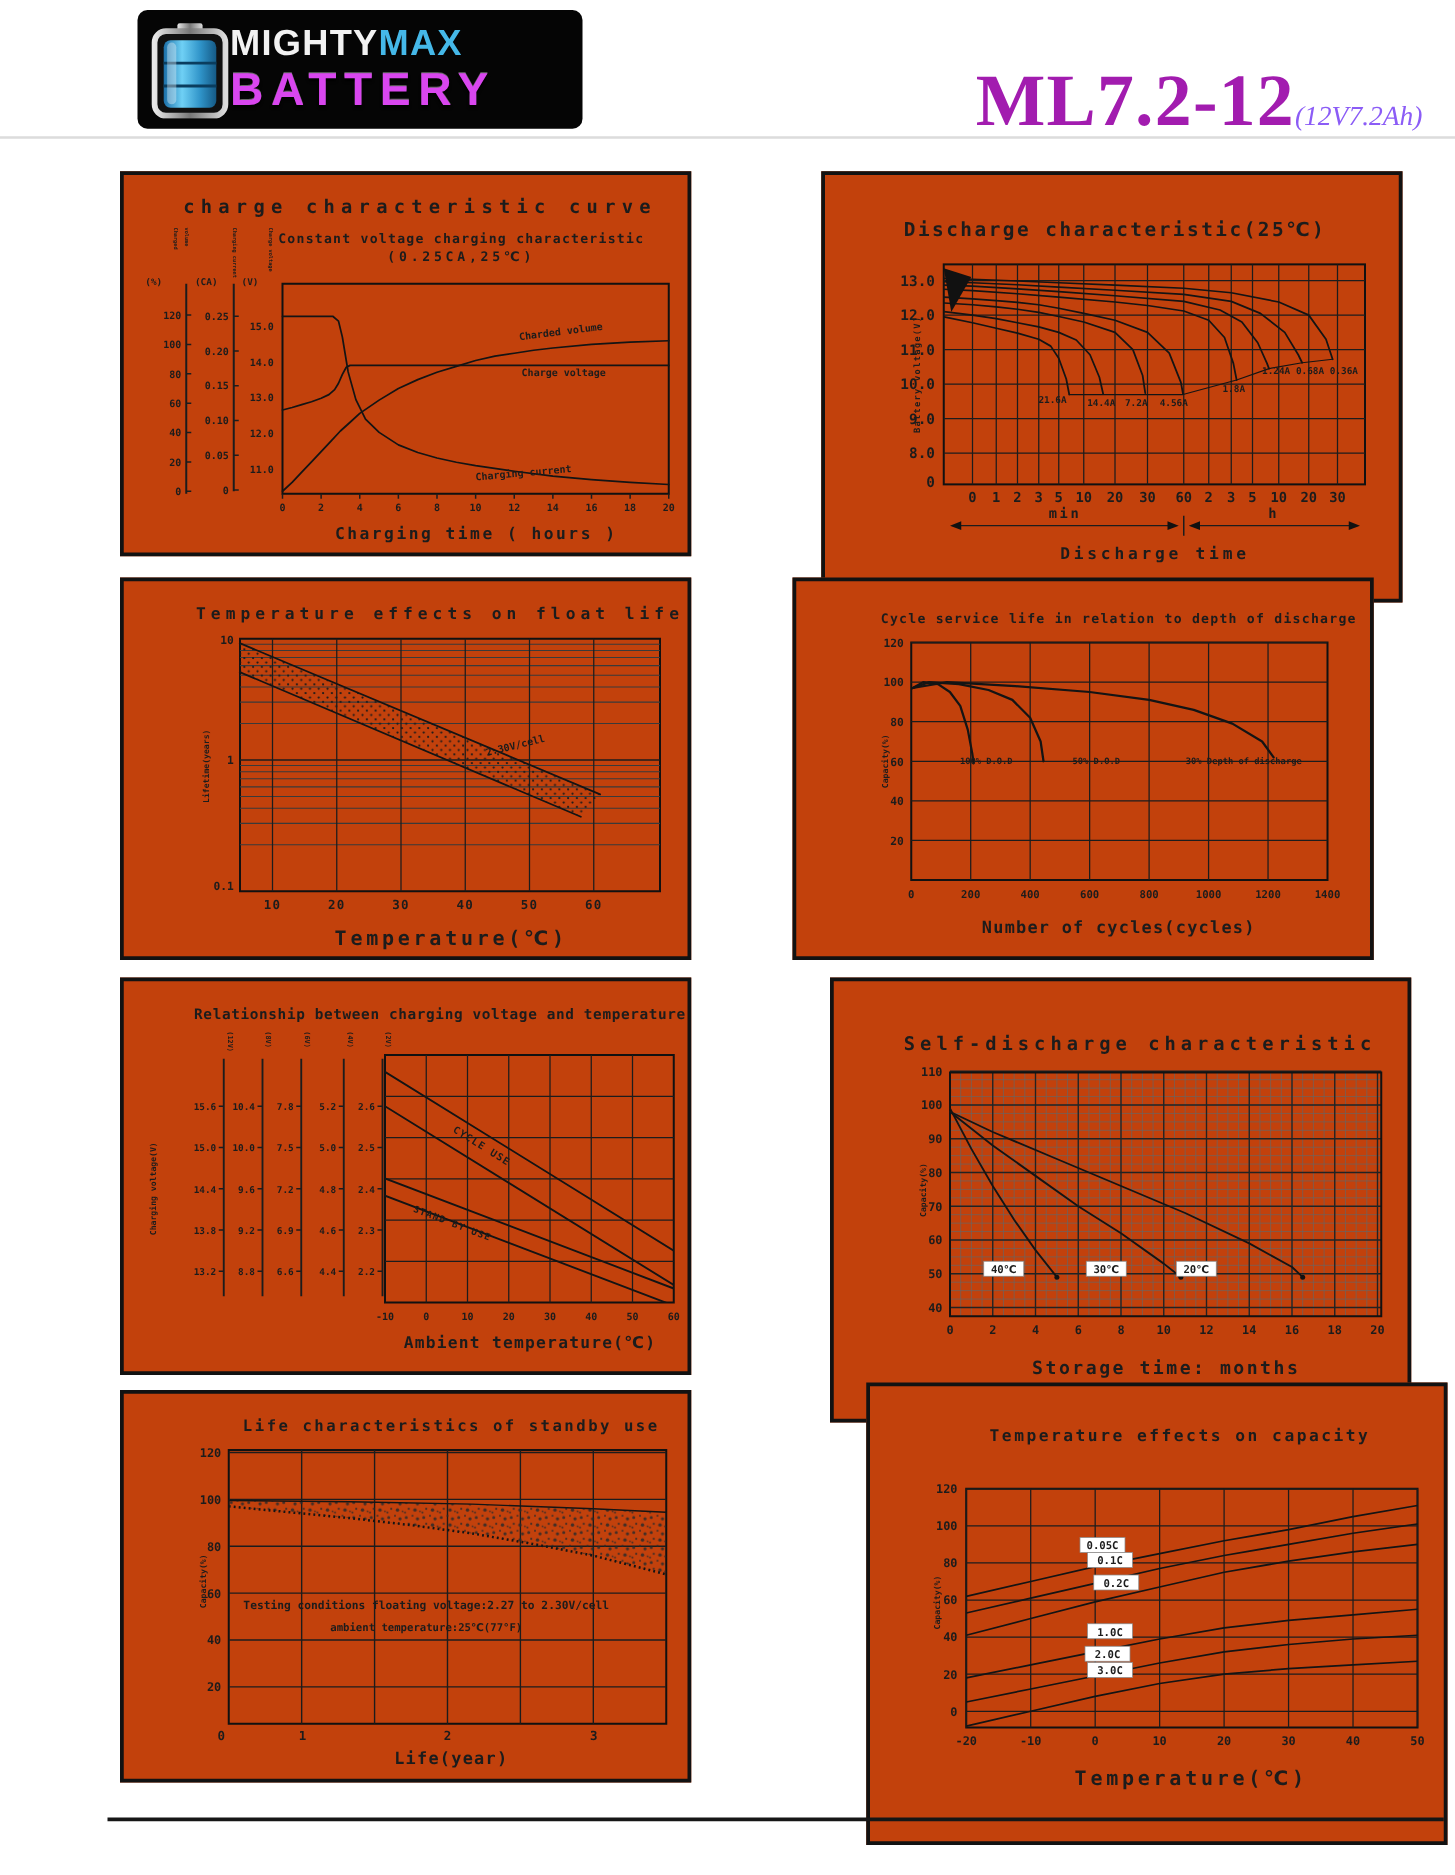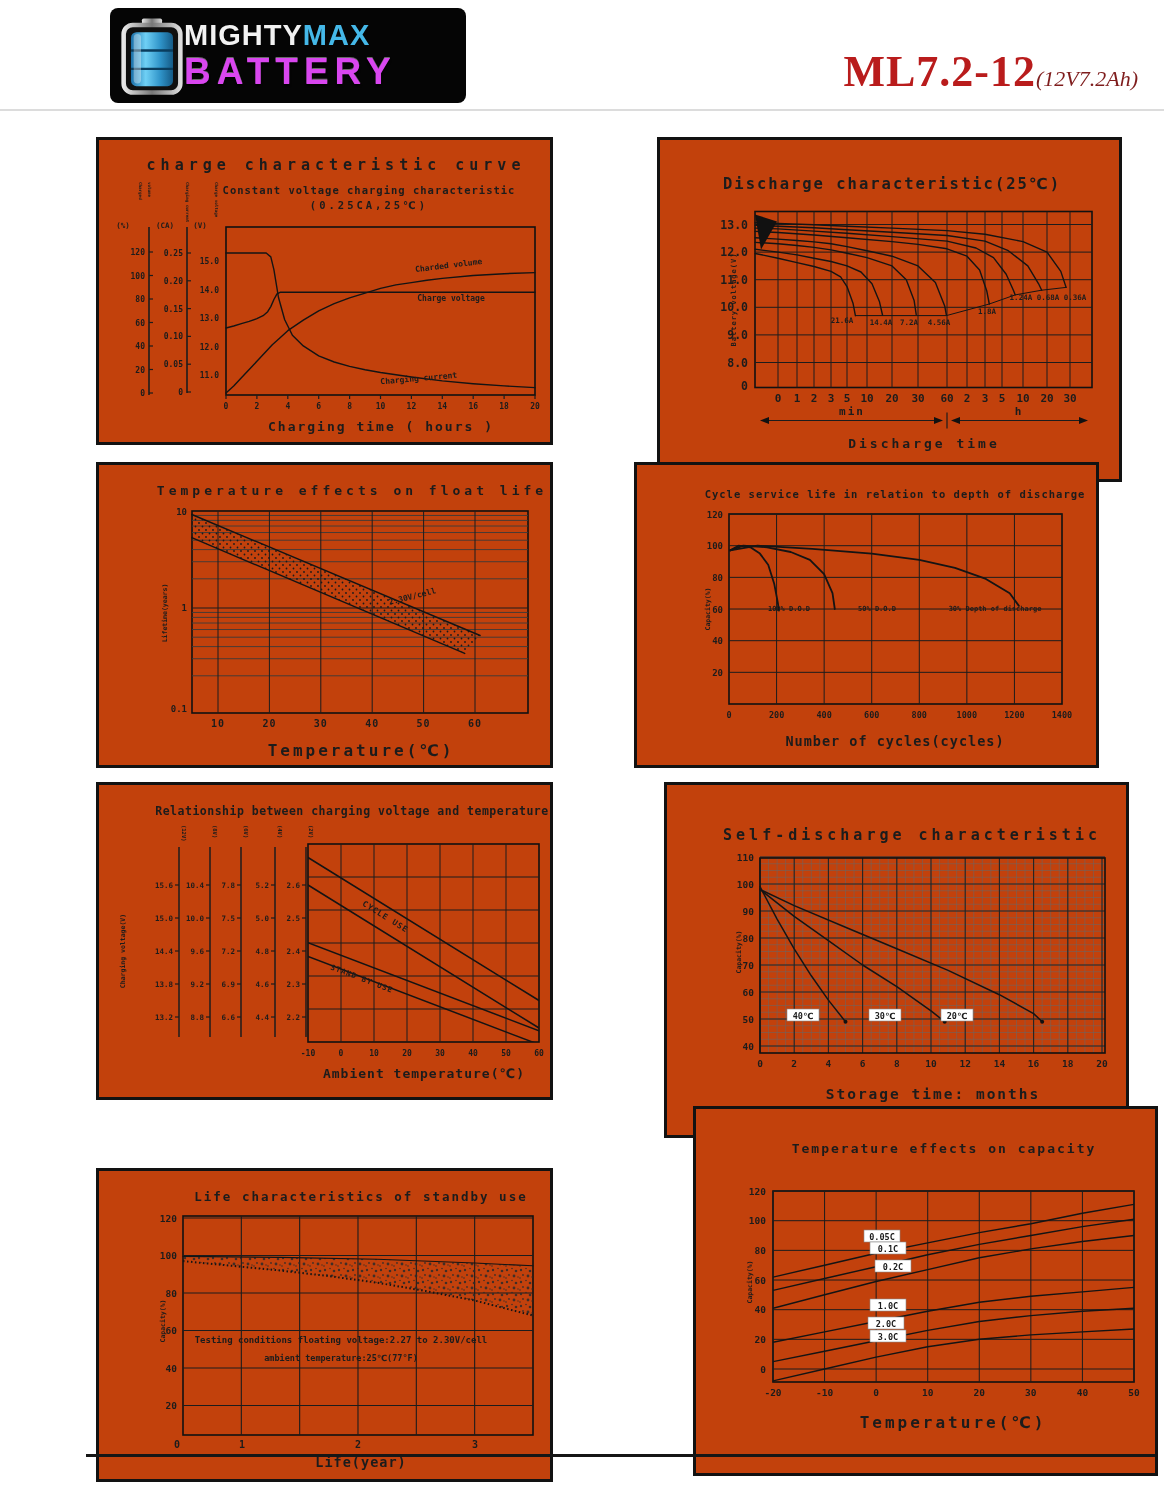--- a/index.html
+++ b/index.html
@@ -8,31 +8,31 @@
   svg{display:block;}
   svg text{font-family:"DejaVu Sans Mono","DejaVu Sans",monospace;fill:#1c1c1c;}
   .logo{position:absolute;left:110px;top:8px;width:356px;height:95px;background:#050505;border-radius:8px;
         display:flex;align-items:center;padding:0 10px;box-sizing:border-box;}
   .logo-text{line-height:1;}
   .l1{font-weight:bold;font-size:29px;letter-spacing:1px;color:#f2f2f2;}
   .l1 .max{color:#45b8e8;}
   .l2{font-weight:bold;font-size:37px;letter-spacing:6px;color:#d946ef;margin-top:3px;
       text-shadow:0 2px 2px rgba(0,0,0,.85),0 -1px 0 rgba(255,255,255,.4);}
   .model{position:absolute;top:46px;right:26px;font-family:"Liberation Serif",serif;white-space:nowrap;}
-  .model-code{font-weight:bold;font-size:44px;color:#b91c1c;letter-spacing:1px;}
-  .model-spec{font-style:italic;font-size:22px;color:#7f1d1d;}
+  .model-code{font-weight:bold;font-size:59px;color:#a21caf;letter-spacing:1px;}
+  .model-spec{font-style:italic;font-size:22px;color:#8b5cf6;}
   .header-rule{position:absolute;left:0;top:109px;width:1164px;height:2px;background:#dcdcdc;}
   .bottom-rule{position:absolute;left:86px;top:1454px;width:1069px;height:3px;background:#161616;}
   #p1{left:96px;top:137px;width:457px;height:308px}
   #p2{left:657px;top:137px;width:465px;height:345px}
   #p3{left:96px;top:462px;width:457px;height:306px}
   #p4{left:634px;top:462px;width:465px;height:306px}
   #p5{left:96px;top:782px;width:457px;height:318px}
   #p6{left:664px;top:782px;width:465px;height:356px}
-  #p7{left:96px;top:1168px;width:457px;height:314px}
+  #p7{left:96px;top:1112px;width:457px;height:314px}
   #p8{left:693px;top:1106px;width:465px;height:370px}
 </style>
 </head>
 <body>
 
 <div class="page">
 
   <div class="logo">
     <svg class="battery" width="64" height="78" viewBox="0 0 70 84">
       <defs>

